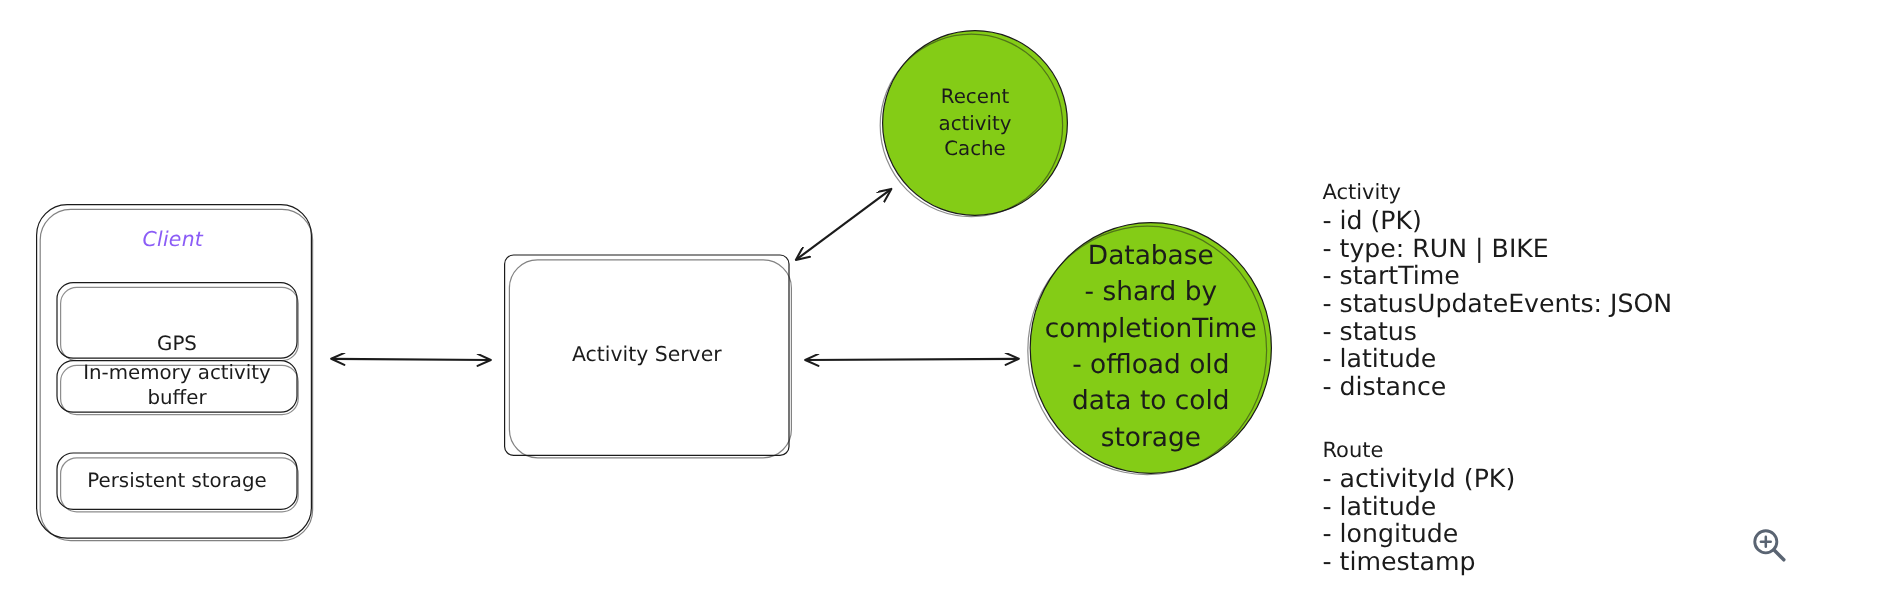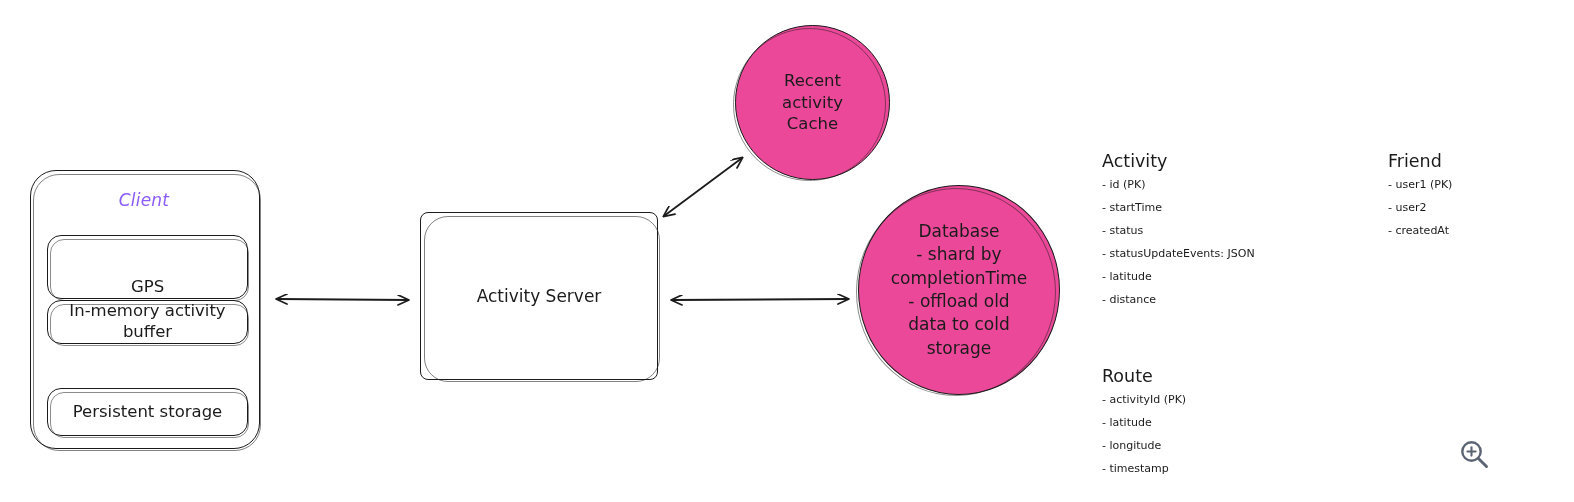--- a/index.html
+++ b/index.html
@@ -83,21 +83,21 @@
   }
   .client-sub span {
     font-size: 16.5px;
     line-height: 1.25;
     text-align: center;
     display: block;
     width: 100%;
   }
   #client-sub-gps   { left: 47px; top: 235px;  width: 201px; height: 64px; align-items: flex-end; }
   #client-sub-buf   { left: 47px; top: 300px;  width: 201px; height: 44px; }
-  #client-sub-store { left: 47px; top: 388px;  width: 201px; height: 48px; }
+  #client-sub-store { left: 47px; top: 377px;  width: 201px; height: 48px; }
 
   
   #server-box {
     position: absolute;
     left: 420px; top: 212px;
     width: 236px; height: 166px;
     border: 1.7px solid #1b1b1b;
     border-radius: 8px;
     background: #ffffff;
     display: flex;
@@ -114,21 +114,21 @@
     opacity: .55;
     pointer-events: none;
   }
   #server-label { font-size: 17px; }
 
   
   .circle-node {
     position: absolute;
     border: 1.7px solid #1b1b1b;
     border-radius: 50%;
-    background: #ec4899;
+    background: #84cc16;
     display: flex;
     align-items: center;
     justify-content: flex-end;
     box-sizing: border-box;
   }
   .circle-node::after {
     content: "";
     position: absolute;
     left: -3px; top: 2px;
     right: 3px; bottom: -2px;
@@ -147,35 +147,35 @@
   #cache-circle {
     left: 735px; top: 25px;
     width: 155px; height: 155px;
   }
   #cache-circle span { font-size: 16.5px; }
 
   #db-circle {
     left: 858px; top: 185px;
     width: 202px; height: 210px;
   }
-  #db-circle span { font-size: 17px; line-height: 1.38; }
+  #db-circle span { font-size: 22px; line-height: 1.38; }
 
   
   .schema-block {
     position: absolute;
     font-family: "DejaVu Sans", sans-serif;
     color: #1b1b1b;
   }
   .schema-title {
     font-size: 17.5px;
     line-height: 23px;
     white-space: nowrap;
   }
   .schema-field {
-    font-size: 11px;
+    font-size: 21px;
     line-height: 23px;
     white-space: nowrap;
   }
   #schema-activity { left: 1102px; top: 150px; }
   #schema-route    { left: 1102px; top: 365px; }
   #schema-friend   { left: 1388px; top: 150px; }
 
   
   #zoom-icon {
     position: absolute;
@@ -240,41 +240,36 @@
 - shard by
 completionTime
 - offload old
 data to cold
 storage</span>
   </div>
 
   <div id="schema-activity" class="schema-block">
     <div class="schema-title">Activity</div>
     <div class="schema-field">- id (PK)</div>
+    <div class="schema-field">- type: RUN | BIKE</div>
     <div class="schema-field">- startTime</div>
+    <div class="schema-field">- statusUpdateEvents: JSON</div>
     <div class="schema-field">- status</div>
-    <div class="schema-field">- statusUpdateEvents: JSON</div>
     <div class="schema-field">- latitude</div>
     <div class="schema-field">- distance</div>
   </div>
 
   <div id="schema-route" class="schema-block">
     <div class="schema-title">Route</div>
     <div class="schema-field">- activityId (PK)</div>
     <div class="schema-field">- latitude</div>
     <div class="schema-field">- longitude</div>
     <div class="schema-field">- timestamp</div>
   </div>
 
-  <div id="schema-friend" class="schema-block">
-    <div class="schema-title">Friend</div>
-    <div class="schema-field">- user1 (PK)</div>
-    <div class="schema-field">- user2</div>
-    <div class="schema-field">- createdAt</div>
-  </div>
 
   <div id="zoom-icon">
     <svg width="36" height="36" viewBox="0 0 36 36">
       <circle cx="14.5" cy="14.5" r="9.2" fill="none" stroke="#5a6472" stroke-width="2.4"></circle>
       <line x1="14.5" y1="10.4" x2="14.5" y2="18.6" stroke="#5a6472" stroke-width="2.1" stroke-linecap="round"></line>
       <line x1="10.4" y1="14.5" x2="18.6" y2="14.5" stroke="#5a6472" stroke-width="2.1" stroke-linecap="round"></line>
       <line x1="21.2" y1="21.2" x2="29.5" y2="29.5" stroke="#5a6472" stroke-width="2.9" stroke-linecap="round"></line>
     </svg>
   </div>
 

